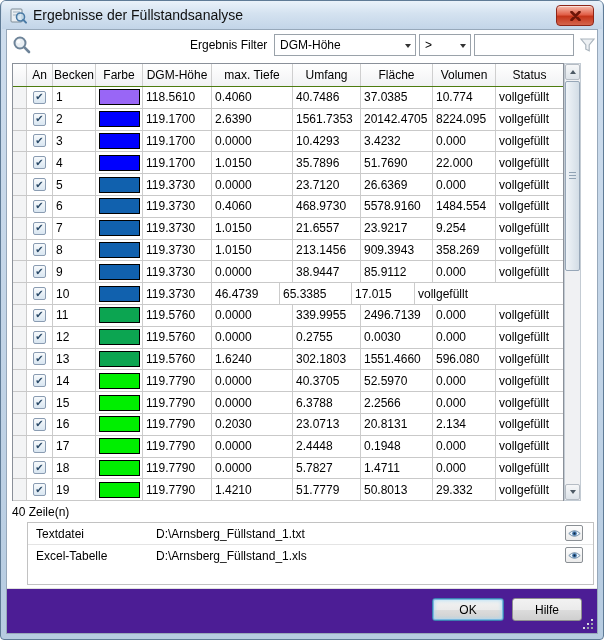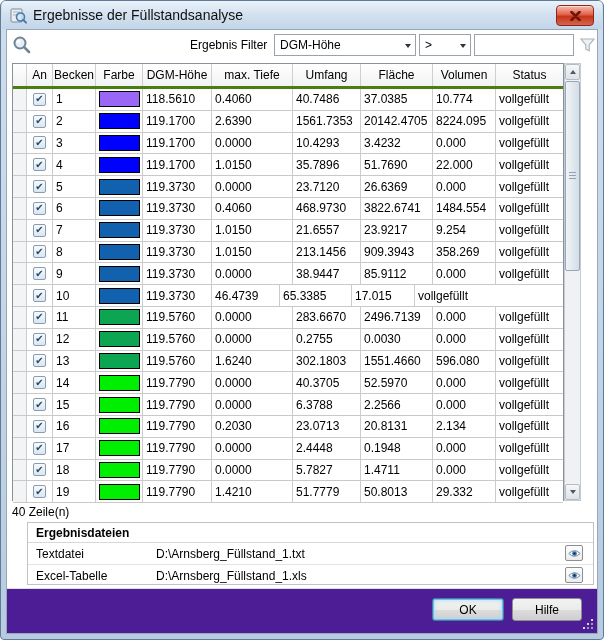--- a/index.html
+++ b/index.html
@@ -17,21 +17,21 @@
   .flt-label{position:absolute;left:183px;top:8px;}
   .combo{position:absolute;top:4px;height:22px;border:1px solid #9aa2aa;background:#fff;box-sizing:border-box;display:flex;align-items:center;padding-left:5px;}
   .combo .arr{position:absolute;right:4px;top:9px;width:0;height:0;border:3.5px solid transparent;border-top:4.5px solid #333;}
   .combo1{left:267px;width:142px;}
   .combo2{left:412px;width:52px;}
   .flt-input{position:absolute;left:467px;top:4px;width:100px;height:22px;border:1px solid #9aa2aa;box-sizing:border-box;font-family:"Liberation Sans",sans-serif;font-size:12px;padding:0 3px;}
   .funnel{position:absolute;left:572px;top:7px;}
 
   
   .grid{position:absolute;left:5px;top:33px;width:552px;height:438px;border:1px solid #8a9099;box-sizing:border-box;background:#fff;}
-  .thead{display:flex;height:22px;border-bottom:3px solid #4d7c0f;text-align:right;}
+  .thead{display:flex;height:22px;border-bottom:1px solid #4d7c0f;text-align:right;}
   .hc{box-sizing:border-box;border-right:1px solid #cfcfcf;background:linear-gradient(#ffffff,#f1f2f4);display:flex;align-items:center;justify-content:center;font-size:12px;white-space:nowrap;overflow:hidden;}
   .trow{display:flex;height:21.8px;border-bottom:1px solid #c9c9c9;box-sizing:border-box;background:#fff;}
   .tc{box-sizing:border-box;border-right:1px solid #cccccc;display:flex;align-items:center;padding-left:3px;white-space:nowrap;overflow:hidden;}
   .tc.ctr{justify-content:center;padding-left:0;}
   .c0{width:14px;}.c1{width:26px;}.c2{width:43px;}.c3{width:47px;}.c4{width:69px;}.c5{width:81px;}
   .c6{width:68px;}.c7{width:72px;}.c8{width:63px;}.c9{width:67px;border-right:none;}
   .rowhdr{background:#f3f4f5;padding-left:0;}
   .cb{width:13px;height:13px;border:1px solid #8a9cb2;border-radius:2px;background:linear-gradient(#f7fafc,#d9e6f1);display:flex;align-items:center;justify-content:center;font-size:10px;line-height:10px;color:#2a4a68;box-sizing:border-box;}
   .swatch{display:block;width:41px;height:16px;border:1px solid #000;box-sizing:border-box;}
 
@@ -206,21 +206,21 @@
             <div class="tc c1 ctr">
               <span class="cb">✔</span>
             </div>
             <div class="tc c2">6</div>
             <div class="tc c3 ctr">
               <span class="swatch" style="background:#1161AE"></span>
             </div>
             <div class="tc c4">119.3730</div>
             <div class="tc c5">0.4060</div>
             <div class="tc c6">468.9730</div>
-            <div class="tc c7">3822.6741</div>
+            <div class="tc c7">5578.9160</div>
             <div class="tc c8">1484.554</div>
             <div class="tc c9">vollgefüllt</div>
           </div>
           <div class="trow">
             <div class="tc c0 rowhdr"></div>
             <div class="tc c1 ctr">
               <span class="cb">✔</span>
             </div>
             <div class="tc c2">7</div>
             <div class="tc c3 ctr">
@@ -284,21 +284,21 @@
             <div class="tc c0 rowhdr"></div>
             <div class="tc c1 ctr">
               <span class="cb">✔</span>
             </div>
             <div class="tc c2">11</div>
             <div class="tc c3 ctr">
               <span class="swatch" style="background:#0CA551"></span>
             </div>
             <div class="tc c4">119.5760</div>
             <div class="tc c5">0.0000</div>
-            <div class="tc c6">283.6670</div>
+            <div class="tc c6">339.9955</div>
             <div class="tc c7">2496.7139</div>
             <div class="tc c8">0.000</div>
             <div class="tc c9">vollgefüllt</div>
           </div>
           <div class="trow">
             <div class="tc c0 rowhdr"></div>
             <div class="tc c1 ctr">
               <span class="cb">✔</span>
             </div>
             <div class="tc c2">12</div>
@@ -437,21 +437,20 @@
       <div class="sb-btn sb-down">
           <span class="tri-down"></span>
         </div>
     </div>
 
     <div class="statusbar">
       <span>40 Zeile(n)</span>
     </div>
 
     <div class="files">
-      <div class="files-title">Ergebnisdateien</div>
       <div>
           <div class="file-row">
             <span class="flabel">Textdatei</span>
             <span class="fpath">D:\Arnsberg_Füllstand_1.txt</span>
             <button class="eye-btn">
               <svg width="13" height="9" viewBox="0 0 13 9">
                 <path d="M0.8 4.5 Q6.5 -1.2 12.2 4.5 Q6.5 10.2 0.8 4.5 Z" fill="#e8f2fa" stroke="#6a87a0" stroke-width="0.9"></path>
                 <circle cx="6.5" cy="4.5" r="2.3" fill="#3a6ea5"></circle>
                 <circle cx="6.5" cy="4.5" r="0.9" fill="#102538"></circle>
               </svg>

